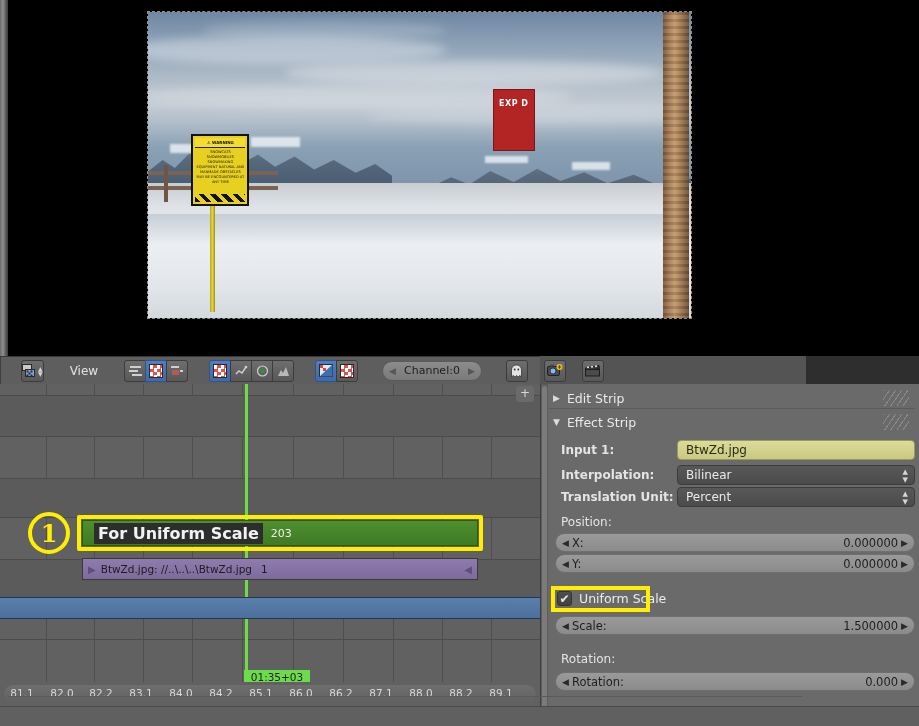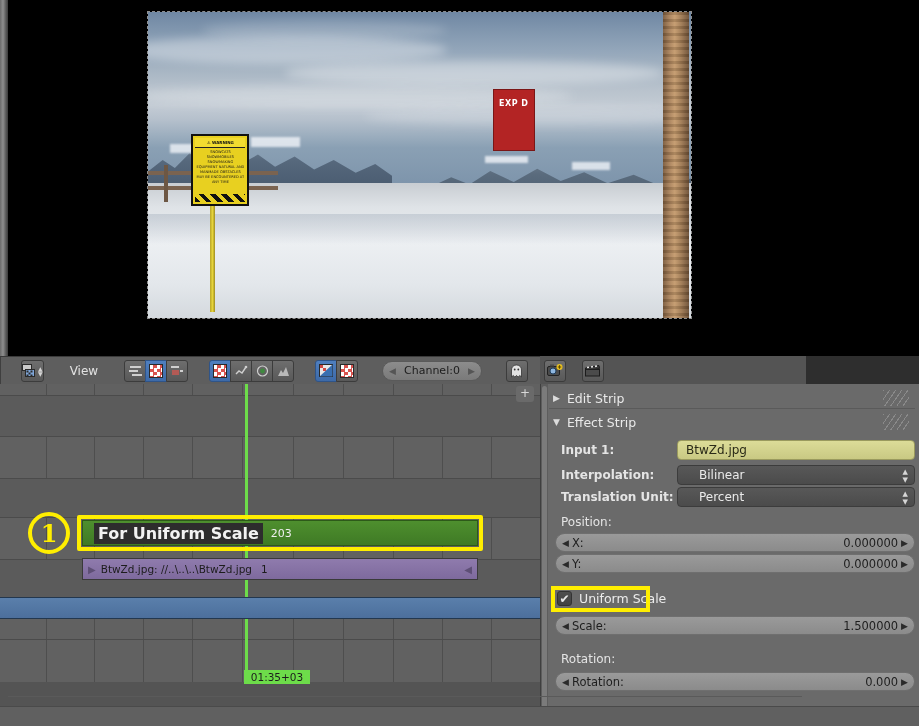--- a/index.html
+++ b/index.html
@@ -300,21 +300,21 @@
     background: linear-gradient(to bottom,#dcdc98,#c9c983);
     border:1px solid #9a9a5e;
     color:#2b2b18; font-size:12px;
     display:flex; align-items:center; padding-left:8px;
   }
   .field-dd {
     height:20px; border-radius:4px;
     background: linear-gradient(to bottom,#585858,#4b4b4b);
     border:1px solid #3c3c3c;
     color:#eaeaea; font-size:12px;
-    display:flex; align-items:center; padding-left:21px;
+    display:flex; align-items:center; padding-left:8px;
     position:relative;
   }
   .dd-arrows {
     position:absolute; right:6px; top:2px;
     color:#d6d6d6; font-size:7px; line-height:8px; text-align:center;
   }
   .field-num {
     height:19px; border-radius:10px;
     background: linear-gradient(to bottom,#9a9a9a,#8b8b8b);
     border:1px solid #6f6f6f;
@@ -586,20 +586,36 @@
   <div id="strip-image">
     <span class="handle-l">▶</span>
     <span id="strip-image-name">BtwZd.jpg: //..\..\..\BtwZd.jpg</span>
     <span id="strip-image-num">1</span>
     <span class="handle-r">◀</span>
   </div>
 
   <div id="anno-1">1</div>
 
   <div id="time-flag">01:35+03</div>
+  <div id="ruler">
+    <div id="ruler-bar"></div>
+    <div class="rtick" style="left:22px;">81.1</div>
+    <div class="rtick" style="left:62px;">82.0</div>
+    <div class="rtick" style="left:101px;">82.2</div>
+    <div class="rtick" style="left:141px;">83.1</div>
+    <div class="rtick" style="left:181px;">84.0</div>
+    <div class="rtick" style="left:221px;">84.2</div>
+    <div class="rtick" style="left:261px;">85.1</div>
+    <div class="rtick" style="left:301px;">86.0</div>
+    <div class="rtick" style="left:341px;">86.2</div>
+    <div class="rtick" style="left:381px;">87.1</div>
+    <div class="rtick" style="left:421px;">88.0</div>
+    <div class="rtick" style="left:461px;">88.2</div>
+    <div class="rtick" style="left:501px;">89.1</div>
+  </div>
   <div id="bottom-strip"></div>
 
   <div id="props">
     <div id="props-scroll">
         <div class="thumb"></div>
       </div>
 
     <div class="panel-hdr" style="top:4px;">
       <span class="tri">▶</span>
       <span>Edit Strip</span>

